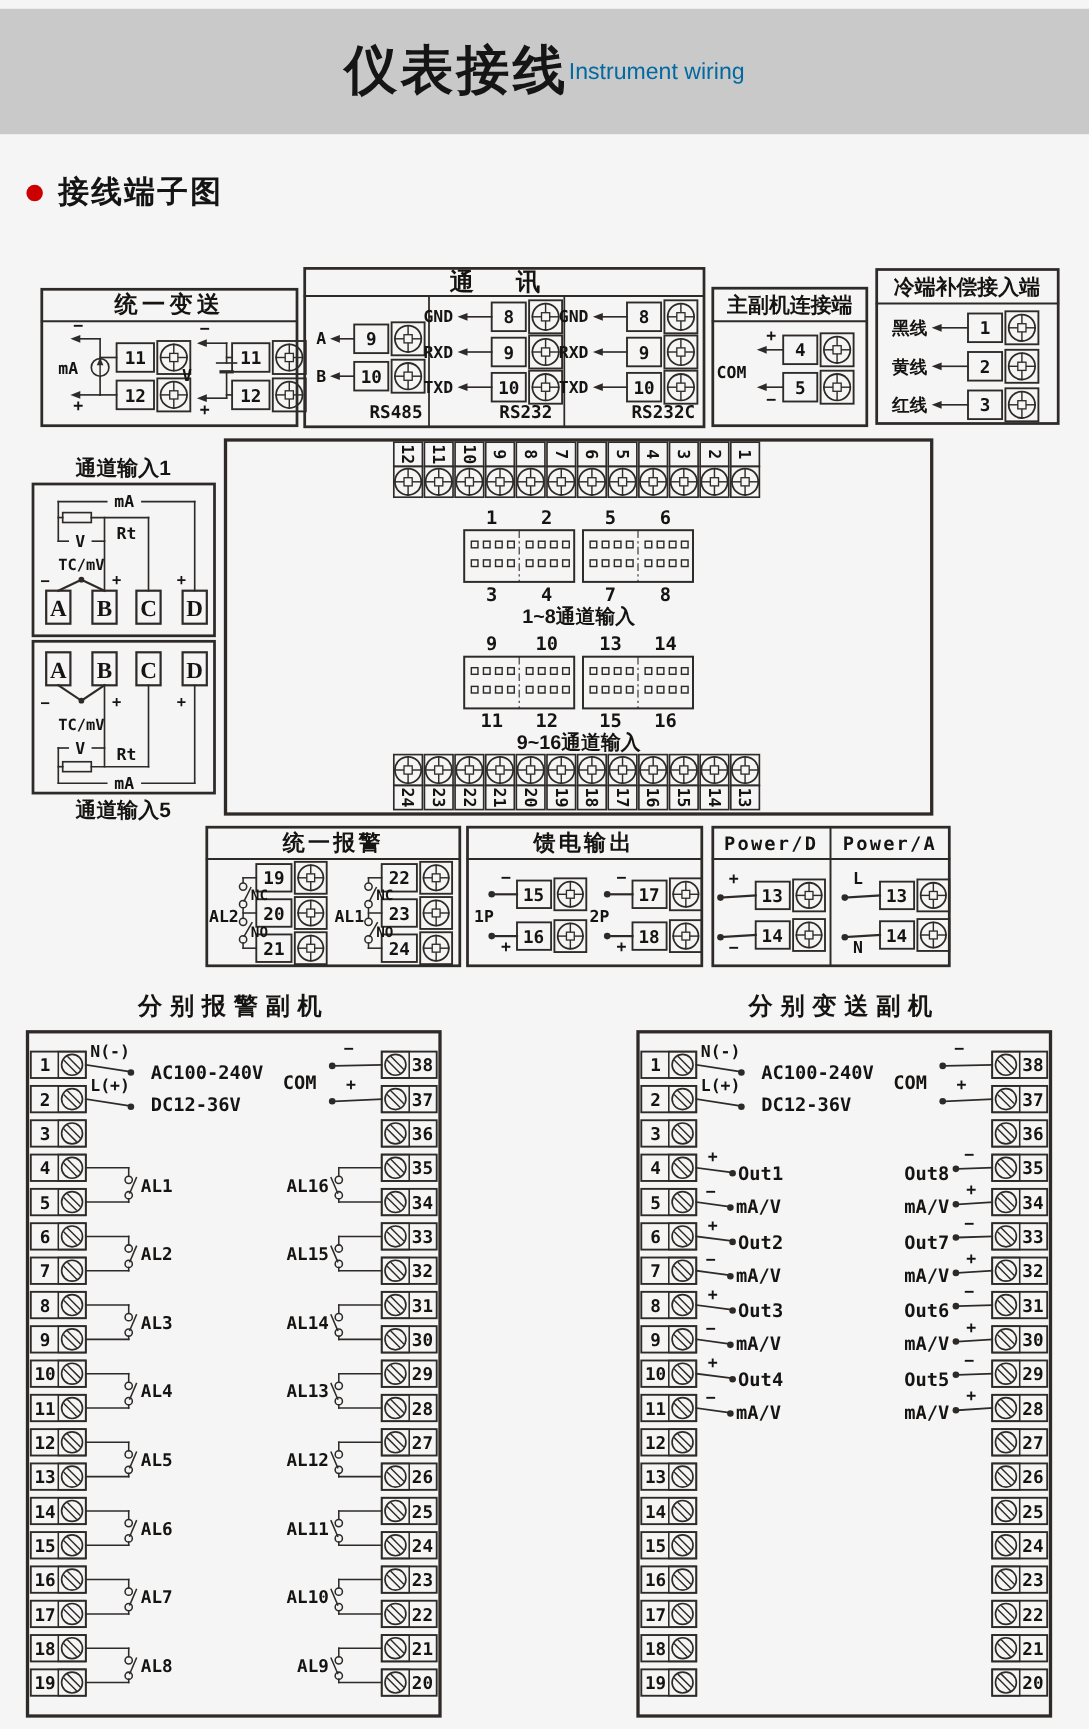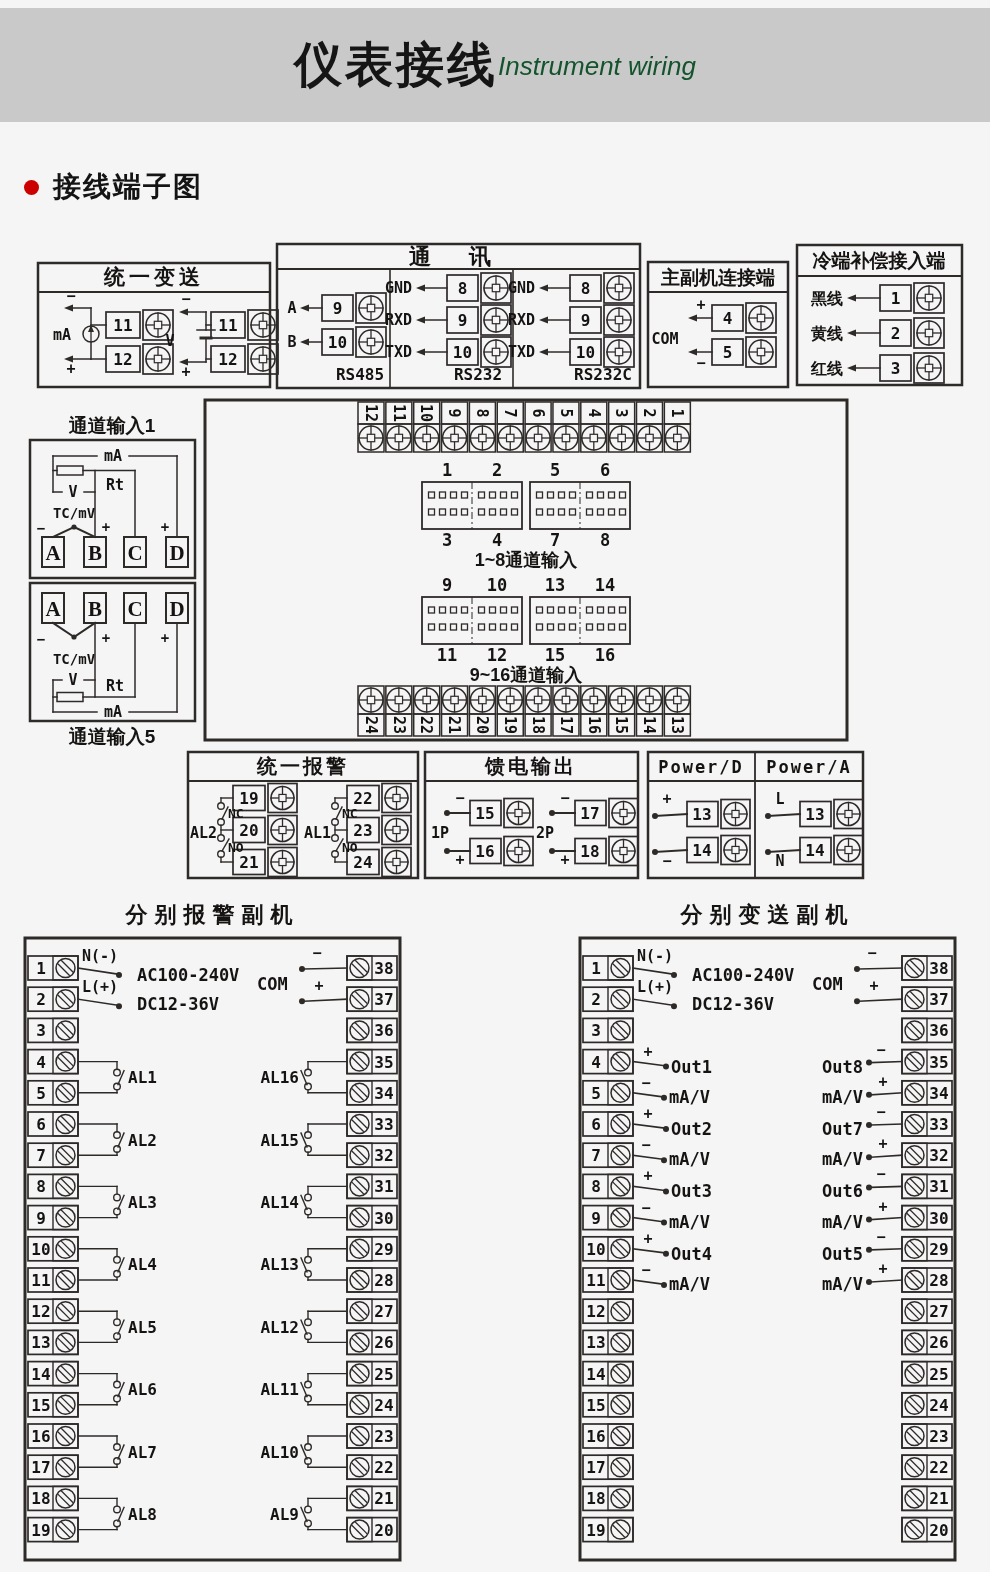--- a/index.html
+++ b/index.html
@@ -1,22 +1,22 @@
 <!DOCTYPE html>
 <html><head>
 <meta charset="utf-8">
 <style>
   html,body{margin:0;padding:0;}
   body{width:990px;height:1572px;position:relative;background:#f5f5f5;overflow:hidden;
        font-family:"Liberation Sans","DejaVu Sans",sans-serif;}
   .banner{position:absolute;left:0;top:8px;width:990px;height:114px;background:#c9c9c9;
           display:flex;flex-direction:row;align-items:center;justify-content:center;}
   .banner .title{font-size:48px;font-weight:bold;color:#151515;letter-spacing:3px;line-height:1.05;}
-  .banner .subtitle{font-size:26px;color:#14532d;margin-top:2px;font-style:italic;}
-  .section-heading{position:absolute;left:24px;top:168px;display:flex;align-items:center;}
+  .banner .subtitle{font-size:21px;color:#0369a1;margin-top:2px;}
+  .section-heading{position:absolute;left:24px;top:156px;display:flex;align-items:center;}
   .bullet{width:15px;height:15px;border-radius:50%;background:#cc0000;margin-right:14px;}
   .section-heading .txt{font-size:28px;font-weight:bold;color:#141414;letter-spacing:2px;}
   svg{position:absolute;left:0;top:0;}
 </style>
 </head>
 <body>
 
 <div class="banner">
   <div class="title">仪表接线</div>
   <div class="subtitle">Instrument wiring</div>

